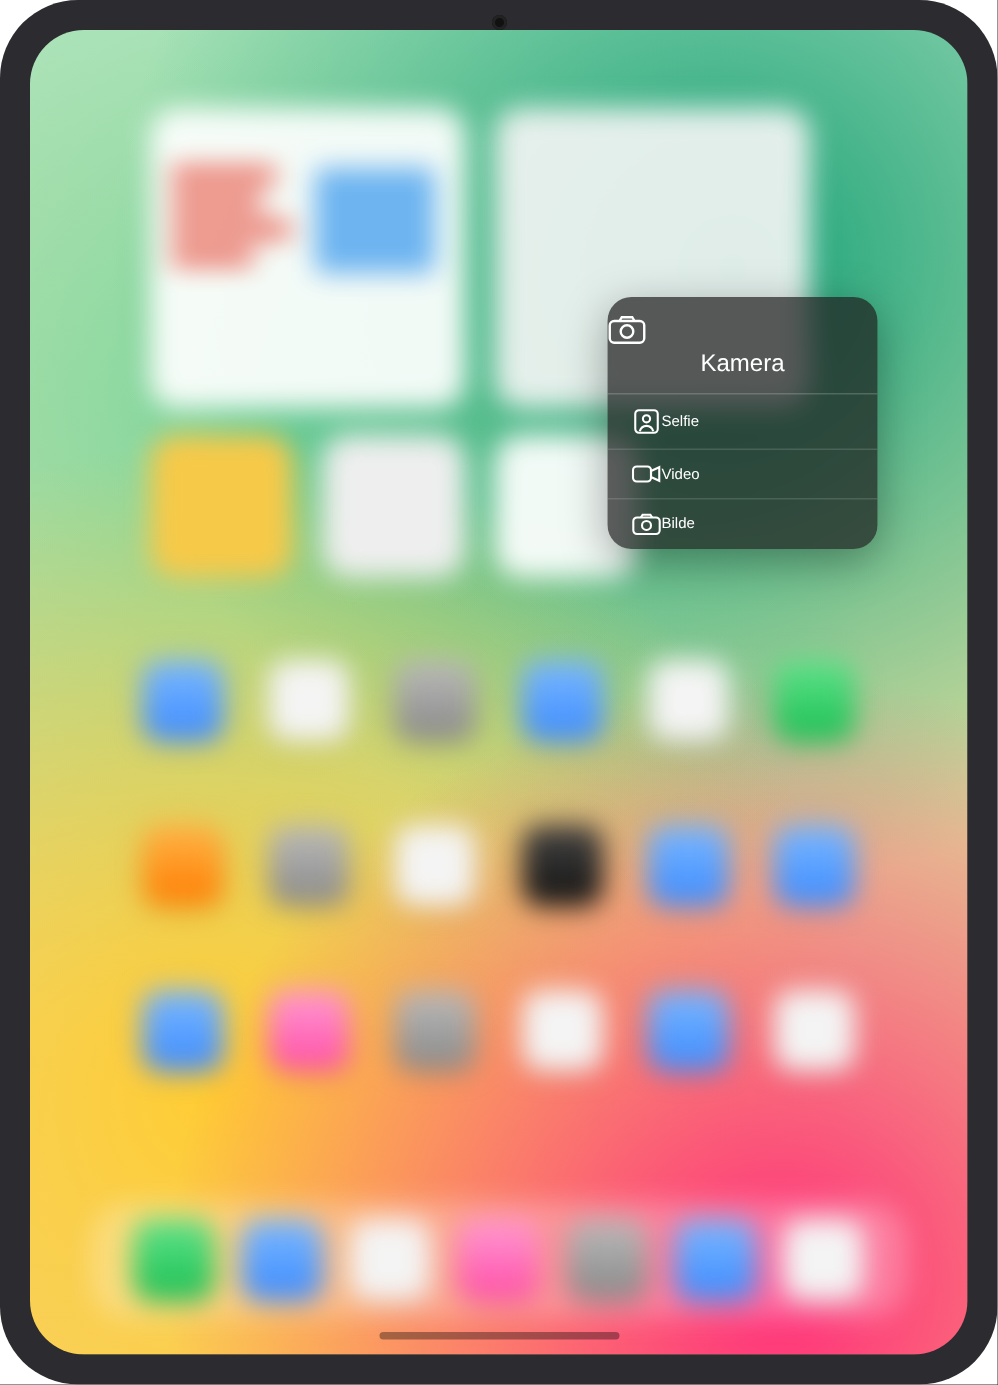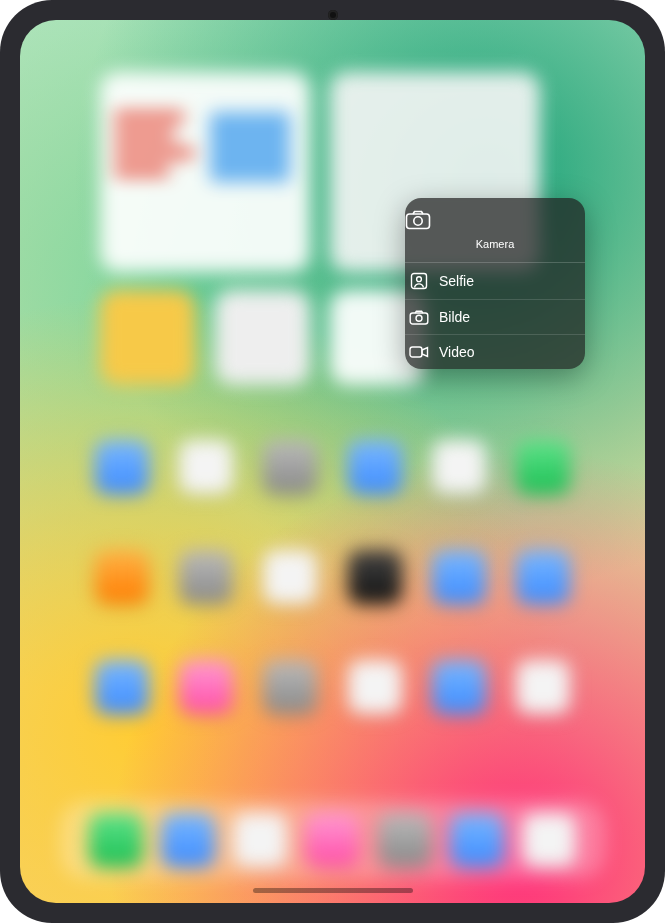--- a/index.html
+++ b/index.html
@@ -102,27 +102,26 @@
   }
   .menu-header {
     text-align:center;
     padding:12px 0 10px;
     border-bottom:1px solid rgba(255,255,255,0.18);
   }
   .menu-header .hicon {
     display:block; margin:0 auto 4px;
   }
   .menu-header .title {
-    font-size:11px; font-weight:500;
+    font-size:16px; font-weight:500;
   }
   .menu-item {
     display:flex; align-items:center;
-    gap:10px;
-    padding:9px 4px;
-    font-size:14px;
+    padding:9px 16px;
+    font-size:10px;
     border-bottom:1px solid rgba(255,255,255,0.14);
     cursor:pointer;
   }
   .menu-item:last-child { border-bottom:none; }
   .menu-item .micon { flex:0 0 20px; display:flex; align-items:center; justify-content:center; }
   .menu-item .mlabel { flex:1; }
 
   svg { display:block; }
 </style>
 </head>
@@ -204,36 +203,36 @@
             <rect x="1.5" y="1.5" width="15" height="15" rx="2.5"></rect>
             <circle cx="9" cy="7.2" r="2.4"></circle>
             <path d="M4.5 15.5c.8-2.6 2.4-3.6 4.5-3.6s3.7 1 4.5 3.6"></path>
           </svg>
         </span>
         <span class="mlabel">Selfie</span>
       </div>
 
       <div class="menu-item">
         <span class="micon">
+          <svg width="20" height="14" viewBox="0 0 20 14" fill="none" stroke="#fff" stroke-width="1.4">
+            <rect x="1" y="2" width="12" height="10" rx="2.5"></rect>
+            <path d="M13 5 L18.5 2.5 V11.5 L13 9 Z"></path>
+          </svg>
+        </span>
+        <span class="mlabel">Video</span>
+      </div>
+
+      <div class="menu-item">
+        <span class="micon">
           <svg width="20" height="15" viewBox="0 0 20 15" fill="none" stroke="#fff" stroke-width="1.4">
             <rect x="1.2" y="3" width="17.6" height="11" rx="2.5"></rect>
             <path d="M6.2 3 L7.4 1.2 H12.6 L13.8 3"></path>
             <circle cx="10" cy="8.3" r="3"></circle>
           </svg>
         </span>
         <span class="mlabel">Bilde</span>
       </div>
 
-      <div class="menu-item">
-        <span class="micon">
-          <svg width="20" height="14" viewBox="0 0 20 14" fill="none" stroke="#fff" stroke-width="1.4">
-            <rect x="1" y="2" width="12" height="10" rx="2.5"></rect>
-            <path d="M13 5 L18.5 2.5 V11.5 L13 9 Z"></path>
-          </svg>
-        </span>
-        <span class="mlabel">Video</span>
-      </div>
-
 
     </div>
 
   </div>
 </div>
 
 </body></html>

